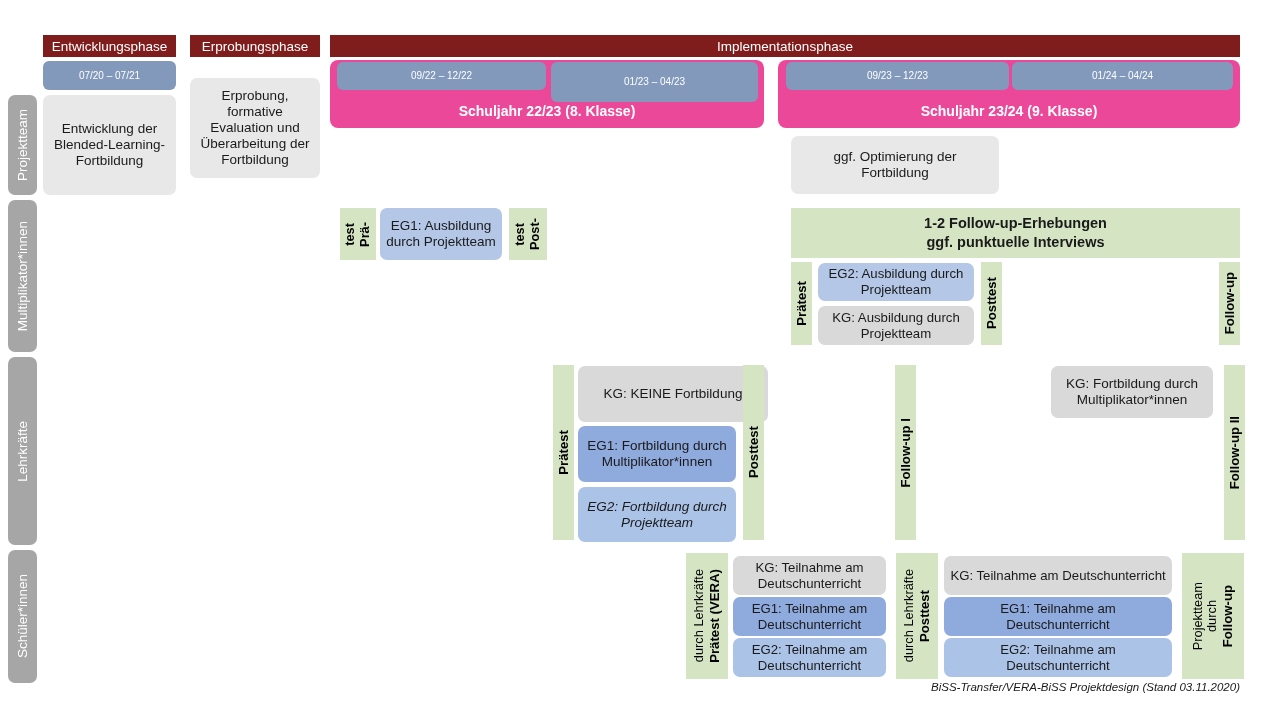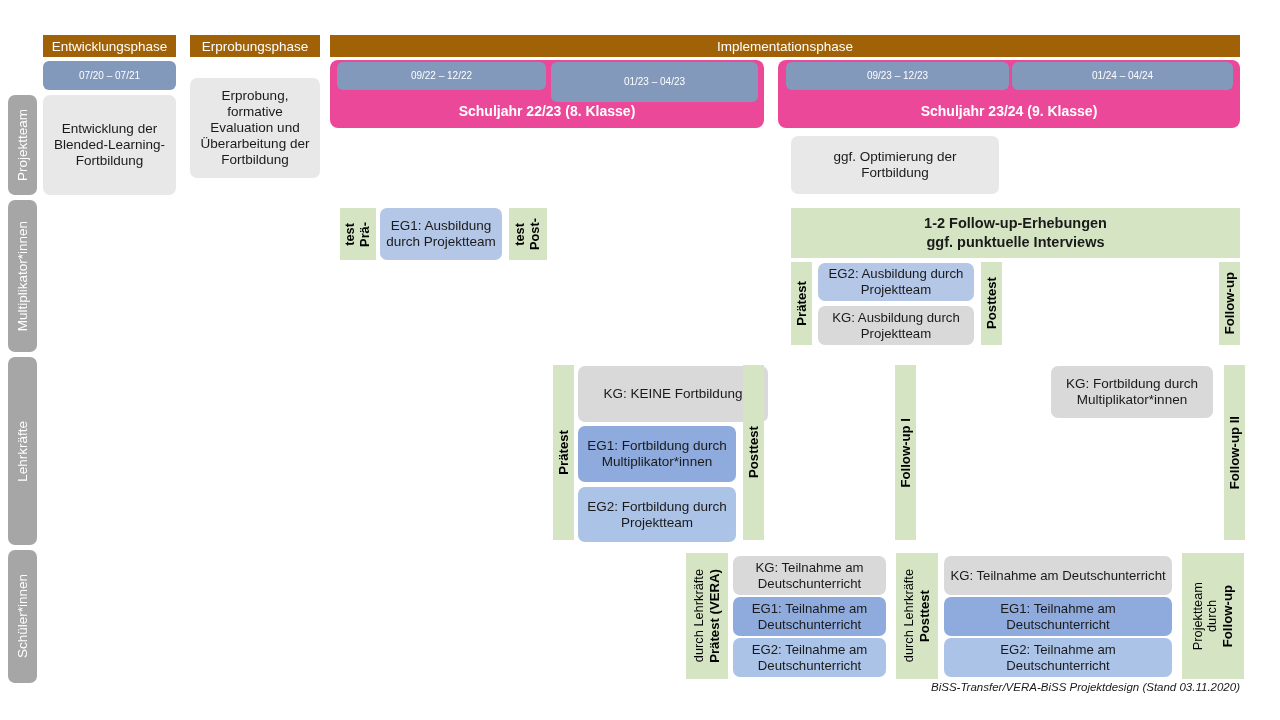--- a/index.html
+++ b/index.html
@@ -14,21 +14,21 @@
   .abs{position:absolute;box-sizing:border-box;}
 
   
   .box{
     display:flex;align-items:center;justify-content:center;
     text-align:center;line-height:1.18;
     border-radius:7px;
     color:#1a1a1a;
   }
   .phase-head{
-    background:#a16207;color:#ffffff;
+    background:#7f1d1d;color:#ffffff;
     border-radius:0;
     font-size:13.5px;
     display:flex;align-items:center;justify-content:center;
   }
   .period{
     background:#8299bb;color:#ffffff;
     border-radius:6px;
     font-size:10px;
   }
   .schuljahr{
@@ -180,21 +180,21 @@
 
   <div class="abs green" style="left:553px;top:365px;width:21px;height:175px;">
     <span class="vtext b t13">Prätest</span>
   </div>
   <div class="abs box greyd t135" style="left:578px;top:366px;width:190px;height:56px;padding:2px 6px;">
     <span>KG:  KEINE Fortbildung</span>
   </div>
   <div class="abs box blue-dark t135" style="left:578px;top:426px;width:158px;height:56px;padding:2px 6px;">
     <span>EG1: Fortbildung durch Multiplikator*innen</span>
   </div>
-  <div class="abs box blue-mid t135" style="left:578px;top:487px;width:158px;height:55px;padding:2px 6px;">
+  <div class="abs box blue-mid t135" style="left:578px;top:487px;width:158px;height:55px;padding:2px 6px;font-style:italic;">
     <span>EG2: Fortbildung durch Projektteam</span>
   </div>
   <div class="abs green" style="left:743px;top:365px;width:21px;height:175px;">
     <span class="vtext b t13">Posttest</span>
   </div>
   <div class="abs green" style="left:895px;top:365px;width:21px;height:175px;">
     <span class="vtext b t13">Follow-up I</span>
   </div>
   <div class="abs box greyd t135" style="left:1051px;top:366px;width:162px;height:52px;padding:2px 6px;">
     <span>KG: Fortbildung durch Multiplikator*innen</span>

